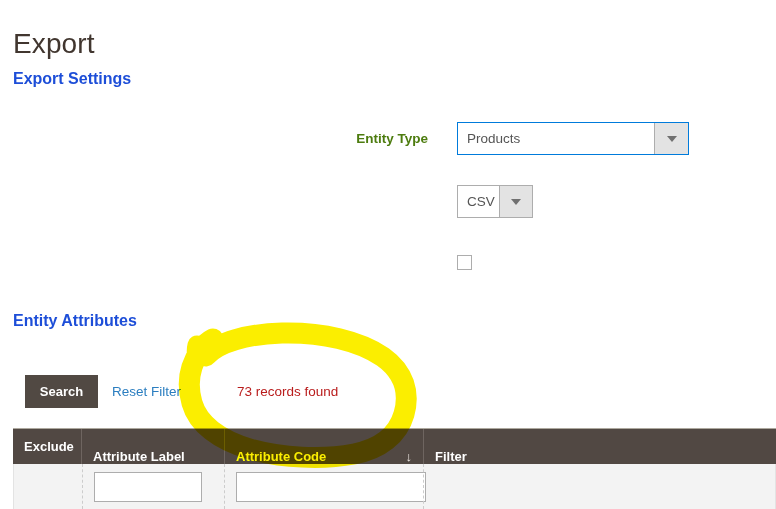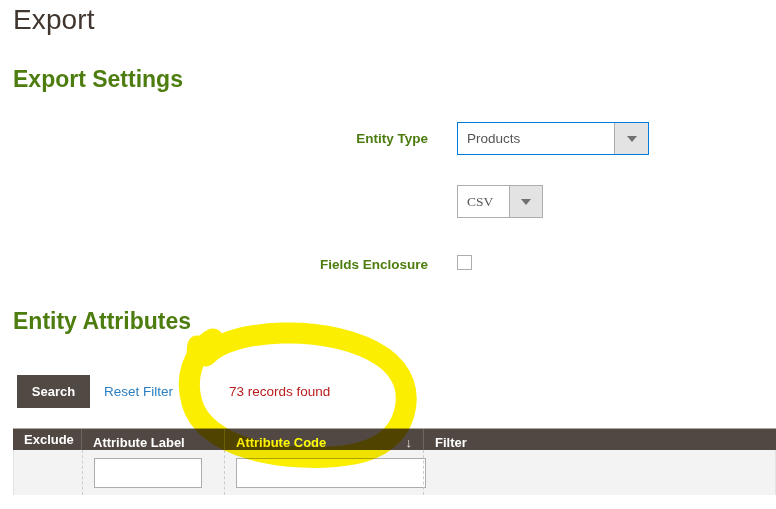--- a/index.html
+++ b/index.html
@@ -21,36 +21,36 @@
   .page {
     position: relative;
     width: 776px;
     height: 509px;
   }
 
   
   .page-title {
     position: absolute;
     left: 13px;
-    top: 0;
+    top: 24px;
     font-size: 28px;
     font-weight: 400;
     color: #41362f;
     letter-spacing: 0.1px;
     line-height: 40px;
     white-space: nowrap;
   }
 
   
   .section-heading {
     position: absolute;
     left: 13px;
-    font-size: 23px;
+    font-size: 16px;
     font-weight: 700;
-    color: #4d7c0f;
+    color: #1d4ed8;
     line-height: 22px;
     white-space: nowrap;
   }
   .section-heading.export-settings { top: 68px; }
   .section-heading.entity-attributes { top: 310px; }
 
   
   .form-row {
     position: absolute;
     left: 0;
@@ -79,22 +79,22 @@
     height: 33px;
     display: flex;
     align-items: stretch;
     background: #ffffff;
     border: 1px solid #adadad;
   }
   .select-wrap.focused {
     border: 1px solid #007bdb;
     box-shadow: 0 0 0 0px #007bdb;
   }
-  .select-wrap.entity-type { width: 192px; }
-  .select-wrap.file-format { width: 86px; font-family: Liberation Serif, serif; }
+  .select-wrap.entity-type { width: 232px; }
+  .select-wrap.file-format { width: 76px; }
 
   .select-value {
     flex: 1 1 auto;
     display: flex;
     align-items: center;
     padding: 0 9px;
     font-size: 13.5px;
     color: #555555;
     line-height: 31px;
     white-space: nowrap;
@@ -124,21 +124,21 @@
     top: 7px;
     width: 15px;
     height: 15px;
     background: #ffffff;
     border: 1px solid #adadad;
   }
 
   
   .controls {
     position: absolute;
-    left: 4px;
+    left: 12px;
     top: 375px;
     width: 684px;
     height: 34px;
   }
   .search-button {
     position: absolute;
     left: 13px;
     top: 0;
     width: 73px;
     height: 33px;
@@ -177,21 +177,21 @@
   
   .grid {
     position: absolute;
     left: 13px;
     top: 428px;
     width: 763px;
   }
   .grid-head {
     display: flex;
     background: #514843;
-    height: 22px;
+    height: 36px;
     border-top: 1px solid #ada89e;
   }
   .grid-head .th {
     display: flex;
     align-items: center;
     font-size: 13px;
     font-weight: 700;
     color: #ffffff;
     padding: 0 11px;
     position: relative;
@@ -278,21 +278,20 @@
   <div class="form-row r2">
     <div class="select-wrap file-format">
       <div class="select-value">CSV</div>
       <div class="select-arrow">
         <span class="arrow-glyph"></span>
       </div>
     </div>
   </div>
 
   <div class="form-row r3">
-    <div class="field-label">Fields Enclosure</div>
     <div class="checkbox-box"></div>
   </div>
 
   <div class="section-heading entity-attributes">Entity Attributes</div>
 
   <div class="controls">
     <button class="search-button">Search</button>
     <a class="reset-link">Reset Filter</a>
     <div class="records-found">73 records found</div>
   </div>

